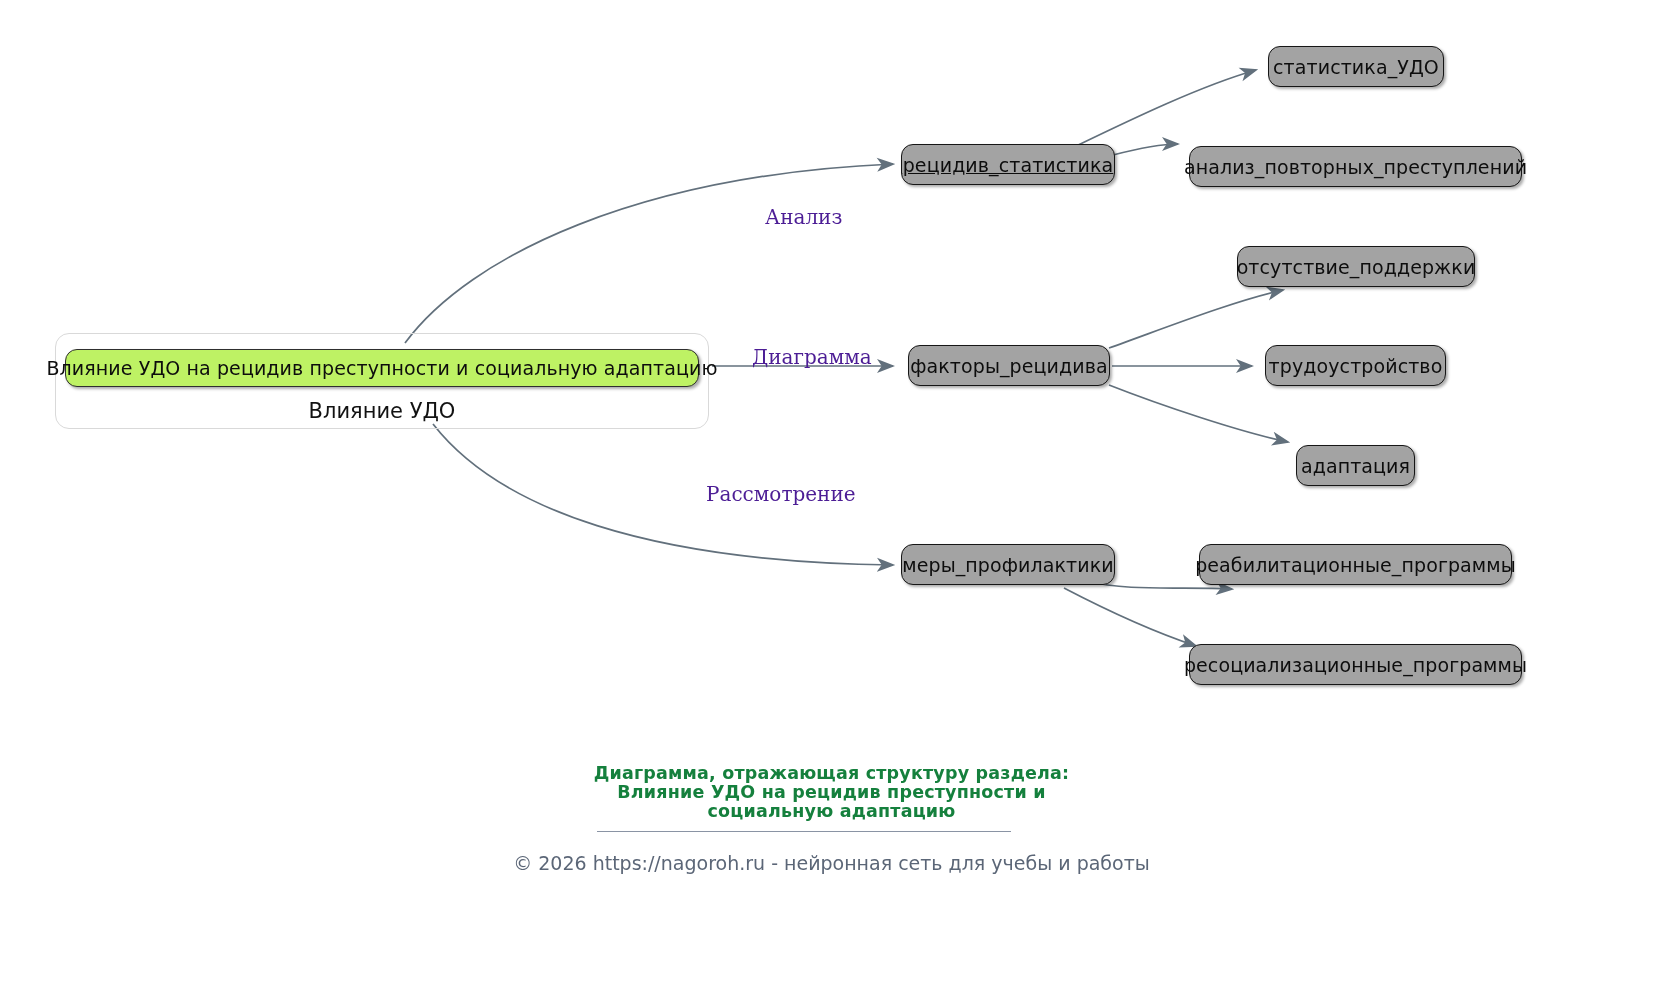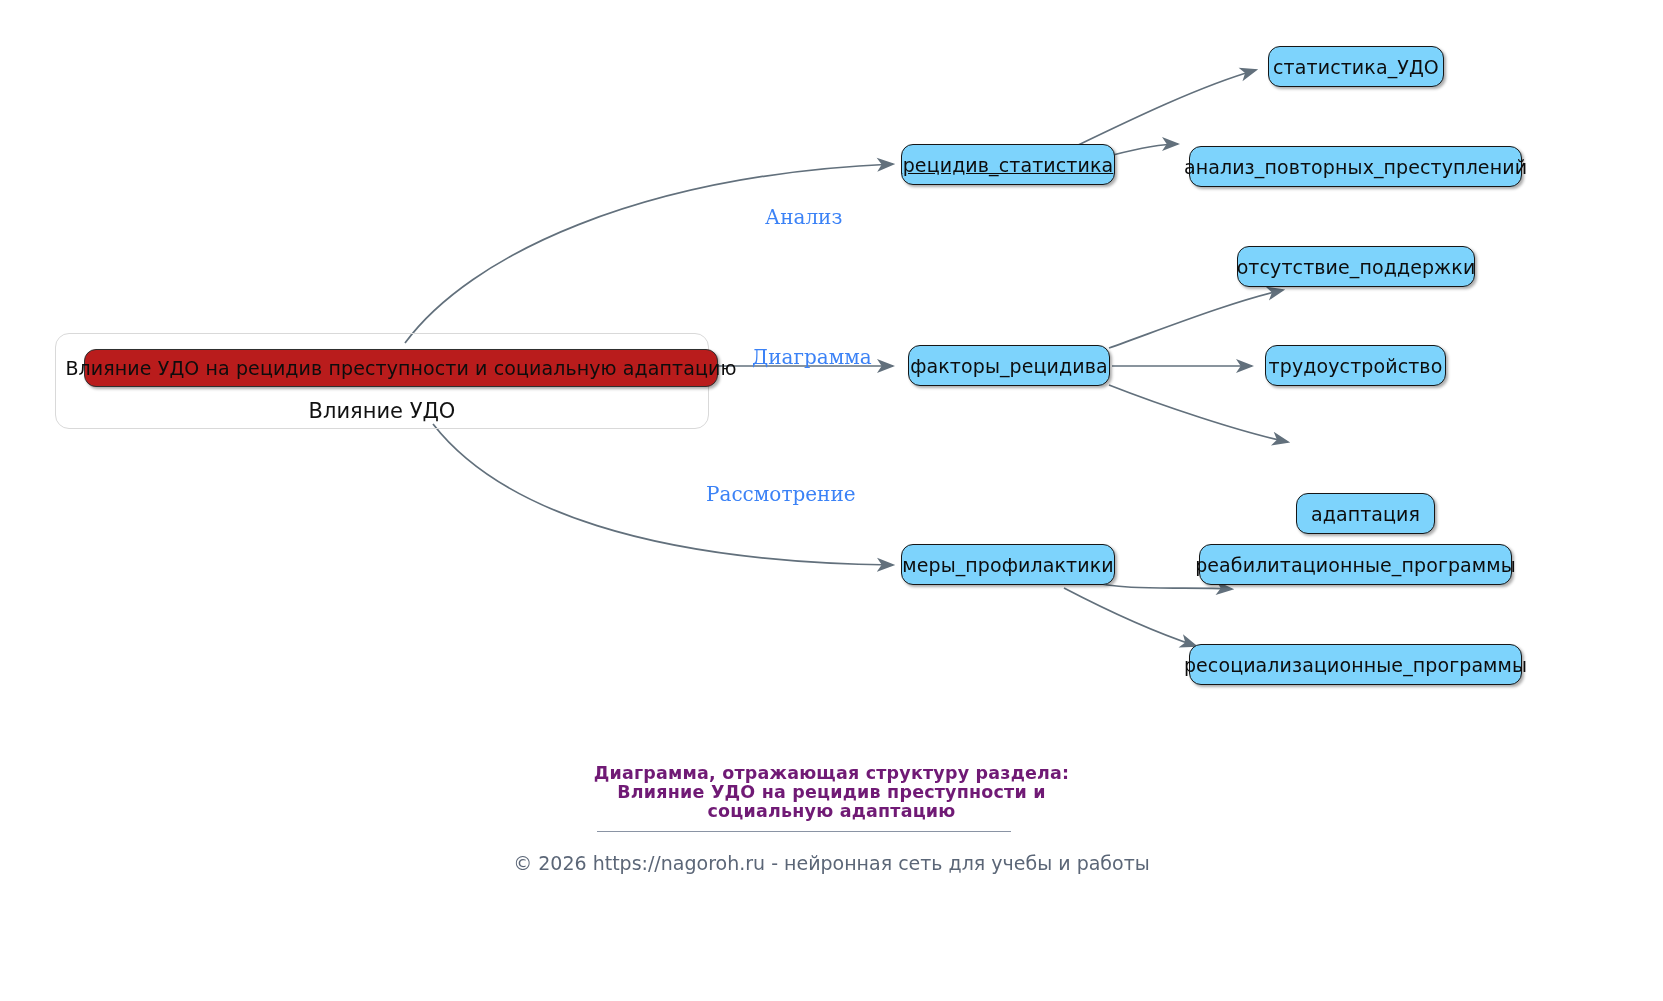--- a/index.html
+++ b/index.html
@@ -18,58 +18,58 @@
     box-sizing:border-box;
     display:flex;align-items:center;justify-content:center;
     border-radius:12px;
     border:1.6px solid #161616;
     box-shadow:2px 2px 3px rgba(0,0,0,.33);
     font-size:19px;
     color:#0d0d0d;
     white-space:nowrap;
     letter-spacing:.1px;
   }
-  .node.purple{background:#7dd3fc;}
-  .node.green{background:#b91c1c;border-color:#2f2f2f;margin-left:19px;}
+  .node.purple{background:#a3a3a3;}
+  .node.green{background:#bef264;border-color:#2f2f2f;}
 
   .subgraph{
     position:absolute;
     box-sizing:border-box;
     border:1.4px solid #d9d9d9;
     border-radius:14px;
     background:rgba(255,255,255,0);
   }
   .subgraph-label{
     position:absolute;
     font-size:21px;
     color:#121212;
     white-space:nowrap;
     text-align:center;
   }
 
   .edge-label{
     position:absolute;
     font-family:"DejaVu Serif", serif;
     font-size:20px;
-    color:#3b82f6;
+    color:#4c1d95;
     white-space:nowrap;
   }
 
   .footer{
     position:absolute;
     left:0;right:0;
     text-align:center;
   }
   .footer-title{
     top:764px;
     font-family:"DejaVu Sans", sans-serif;
     font-weight:bold;
     font-size:17.5px;
     line-height:19px;
-    color:#701a75;
+    color:#15803d;
     letter-spacing:.2px;
   }
   .footer-rule{
     position:absolute;
     top:831px;left:597px;width:414px;height:0;
     border-top:1.4px solid #8a94a4;
   }
   .footer-copy{
     top:852px;
     font-family:"DejaVu Sans", sans-serif;
@@ -132,21 +132,21 @@
   </div>
   <div class="node purple" style="left:1189px;top:146px;width:333px;height:41px;align-items:center;">
     <span>анализ_повторных_преступлений</span>
   </div>
   <div class="node purple" style="left:1237px;top:246px;width:238px;height:41px;">
     <span>отсутствие_поддержки</span>
   </div>
   <div class="node purple" style="left:1265px;top:345px;width:181px;height:41px;">
     <span>трудоустройство</span>
   </div>
-  <div class="node purple" style="left:1296px;top:445px;width:139px;height:41px;margin-top:48px;">
+  <div class="node purple" style="left:1296px;top:445px;width:119px;height:41px;">
     <span>адаптация</span>
   </div>
   <div class="node purple" style="left:1199px;top:544px;width:313px;height:41px;">
     <span>реабилитационные_программы</span>
   </div>
   <div class="node purple" style="left:1189px;top:644px;width:333px;height:41px;">
     <span>ресоциализационные_программы</span>
   </div>
 
   <div class="edge-label" style="left:765px;top:205px;">Анализ</div>

